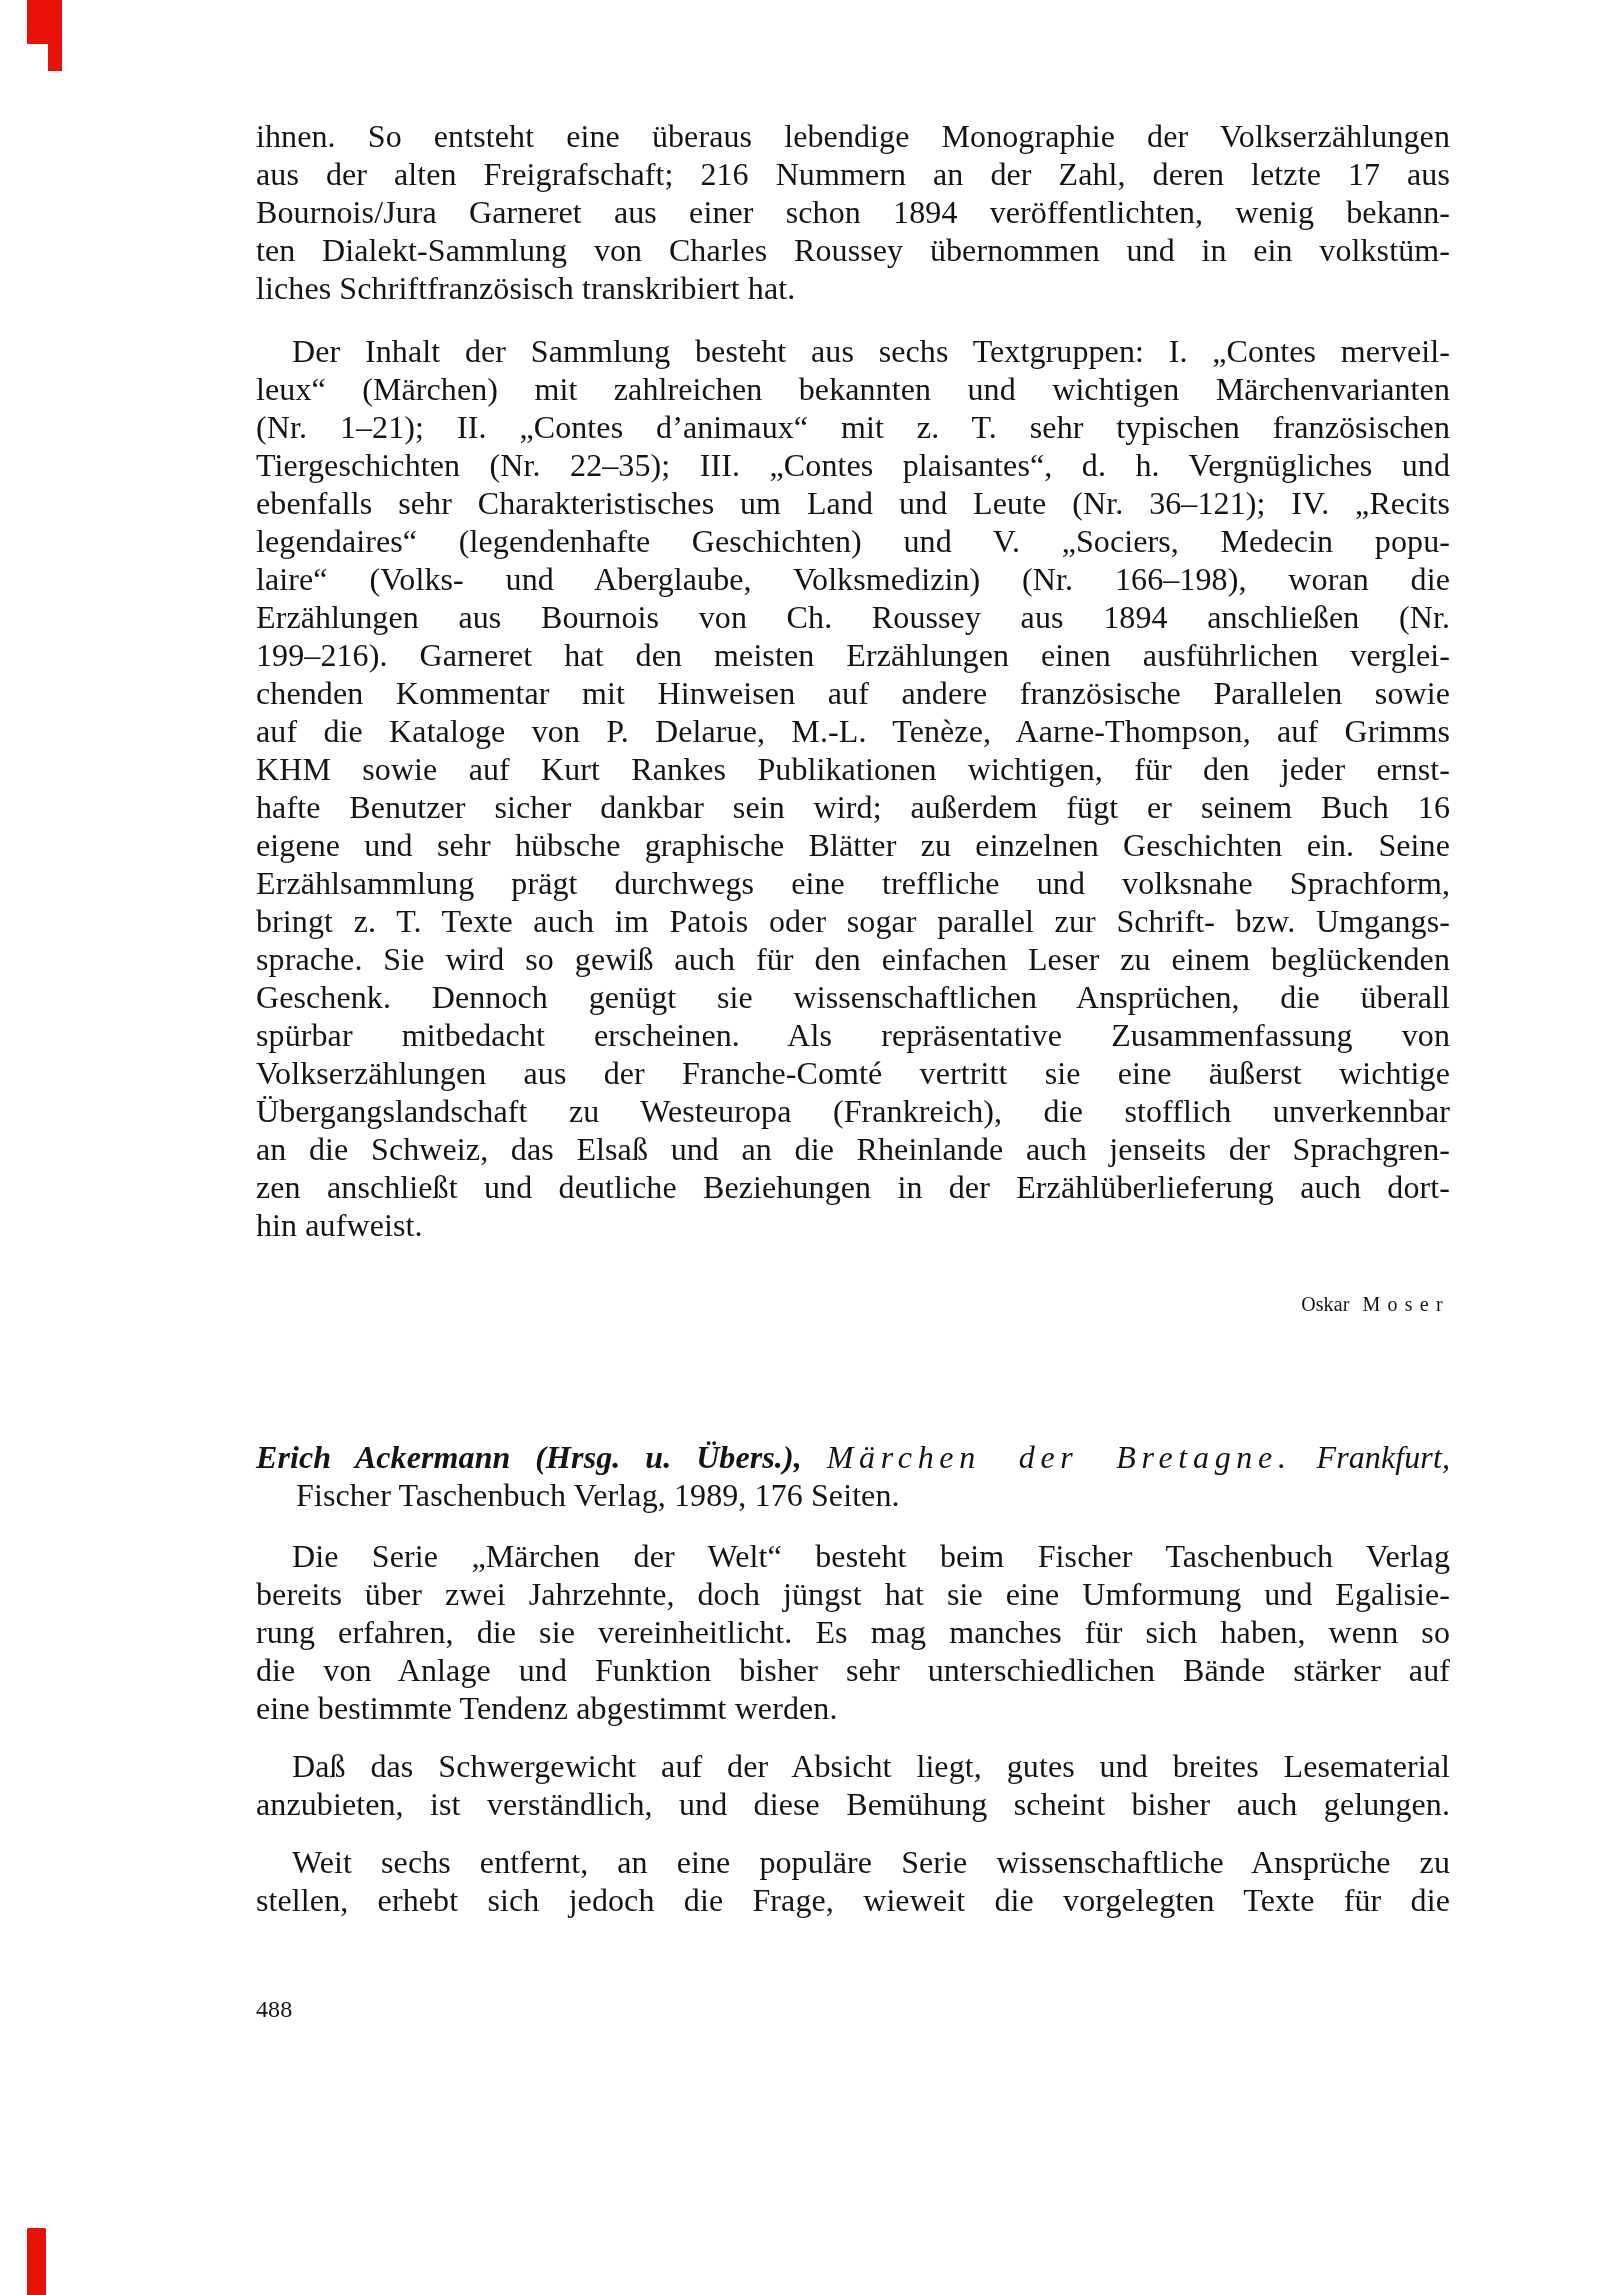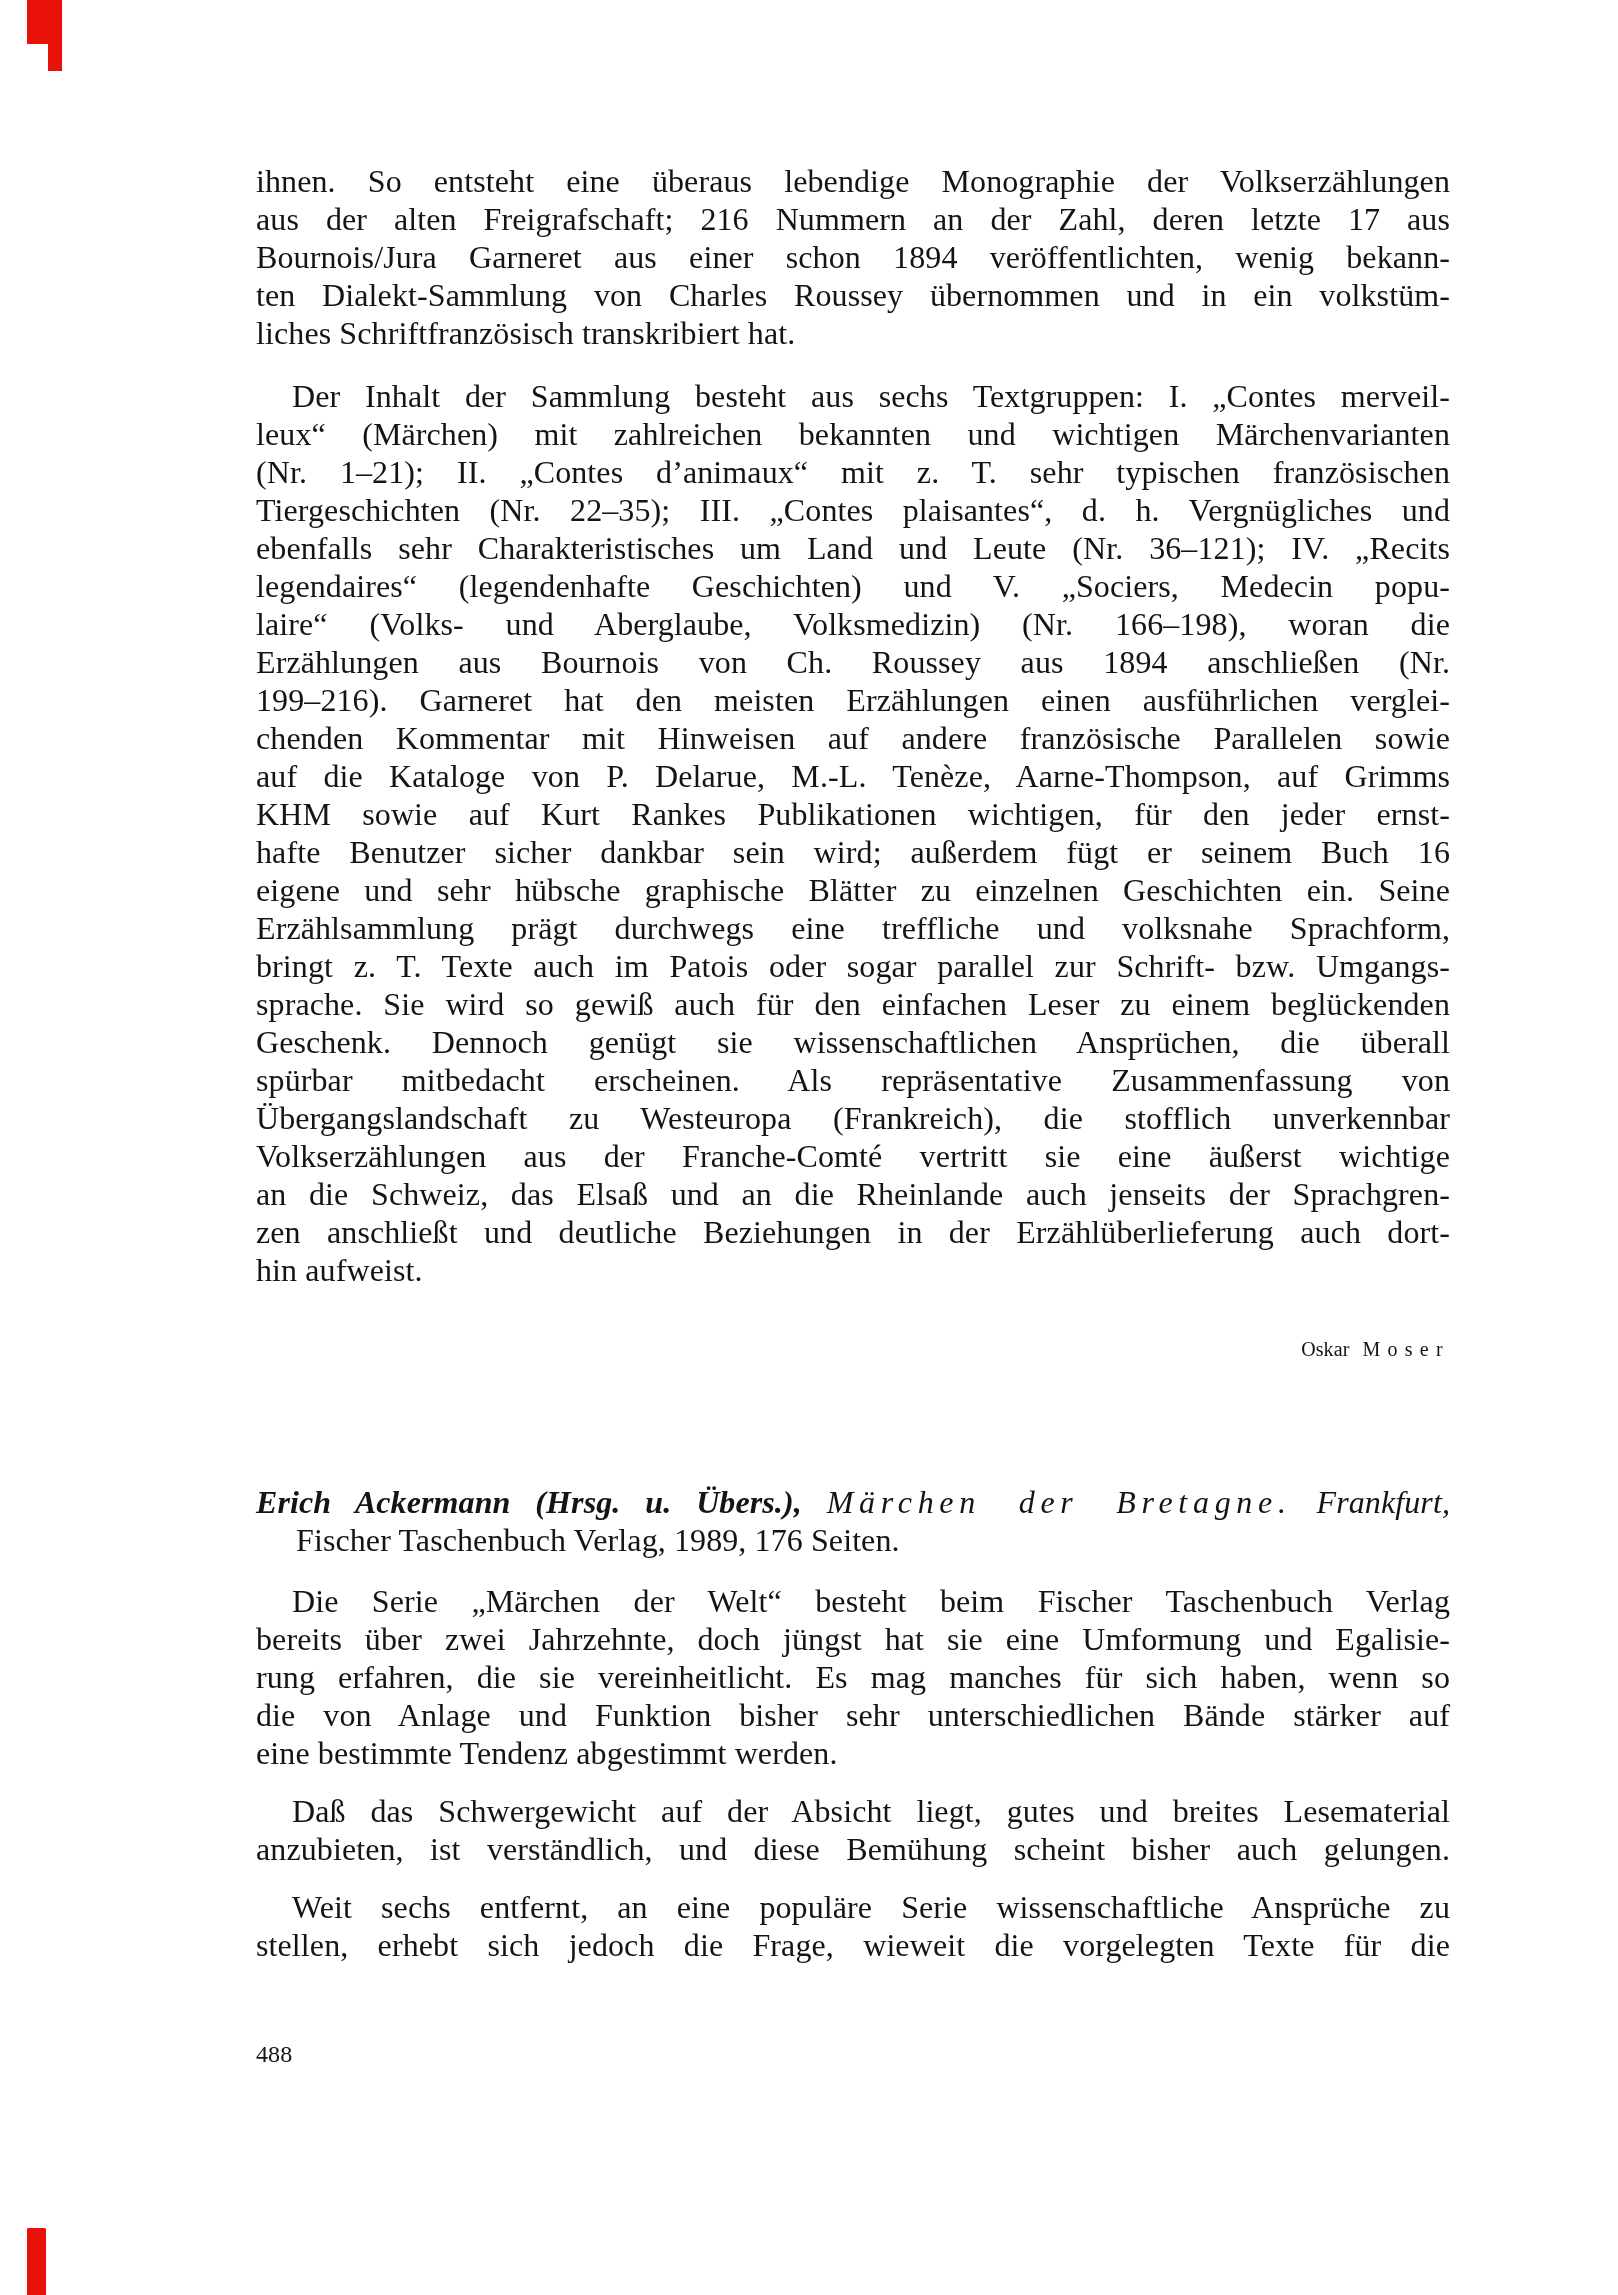--- a/index.html
+++ b/index.html
@@ -20,21 +20,20 @@
   .artifact.a3 { left: 27px;  top: 2228px; width: 18.6px; height: 68px; border-radius: 1.6px; }
 
   
   .block {
     position: absolute;
     left: 256px;
     width: 1194px;
     font-size: 32px;
     line-height: 38px;
     letter-spacing: 0.1px;
-    margin-top: 45px;
   }
   .line { text-align: justify; text-align-last: justify; -moz-text-align-last: justify; }
   .line.line-end { text-align-last: left; -moz-text-align-last: left; }
   .indent .line:first-child { text-indent: 36px; }
 
   .para1    { top: 117px; }
   .para2    { top: 332px; }
   .sig      { top: 1285px; position: absolute; right: 168px; left: auto; width: auto;
               font-size: 20px; line-height: 38px; }
   .sig .lastname { letter-spacing: 7.3px; margin-left: 13px; }
@@ -78,22 +77,22 @@
       <div class="line">chenden Kommentar mit Hinweisen auf andere französische Parallelen sowie</div>
       <div class="line">auf die Kataloge von P. Delarue, M.-L. Tenèze, Aarne-Thompson, auf Grimms</div>
       <div class="line">KHM sowie auf Kurt Rankes Publikationen wichtigen, für den jeder ernst-</div>
       <div class="line">hafte Benutzer sicher dankbar sein wird; außerdem fügt er seinem Buch 16</div>
       <div class="line">eigene und sehr hübsche graphische Blätter zu einzelnen Geschichten ein. Seine</div>
       <div class="line">Erzählsammlung prägt durchwegs eine treffliche und volksnahe Sprachform,</div>
       <div class="line">bringt z. T. Texte auch im Patois oder sogar parallel zur Schrift- bzw. Umgangs-</div>
       <div class="line">sprache. Sie wird so gewiß auch für den einfachen Leser zu einem beglückenden</div>
       <div class="line">Geschenk. Dennoch genügt sie wissenschaftlichen Ansprüchen, die überall</div>
       <div class="line">spürbar mitbedacht erscheinen. Als repräsentative Zusammenfassung von</div>
+      <div class="line">Volkserzählungen aus der Franche-Comté vertritt sie eine äußerst wichtige</div>
       <div class="line">Übergangslandschaft zu Westeuropa (Frankreich), die stofflich unverkennbar</div>
-      <div class="line">Volkserzählungen aus der Franche-Comté vertritt sie eine äußerst wichtige</div>
       <div class="line">an die Schweiz, das Elsaß und an die Rheinlande auch jenseits der Sprachgren-</div>
       <div class="line">zen anschließt und deutliche Beziehungen in der Erzählüberlieferung auch dort-</div>
       <div class="line line-end">hin aufweist.</div>
     </div>
 
   <div class="block sig">
     <span>Oskar</span><span class="lastname">Moser</span>
   </div>
 
   <div class="block heading">

